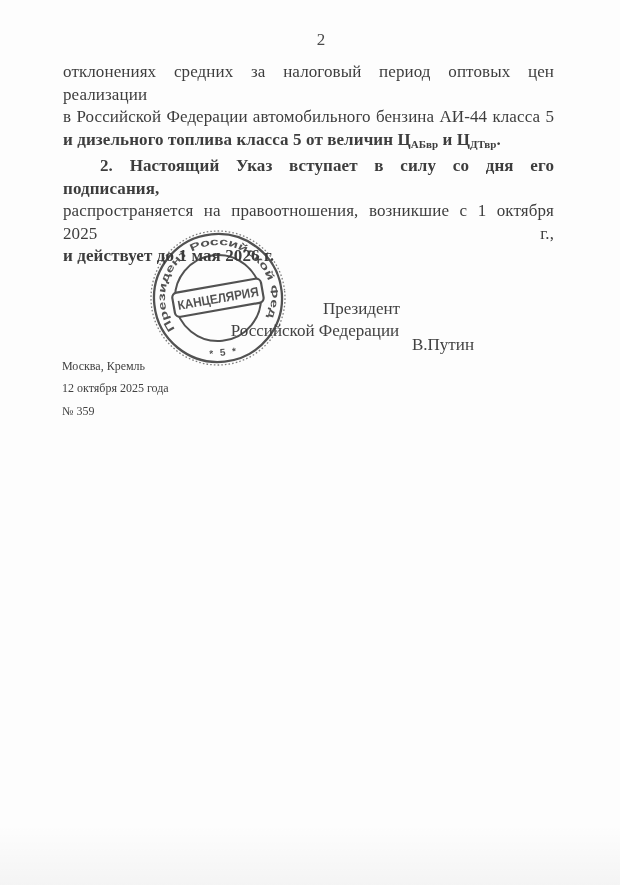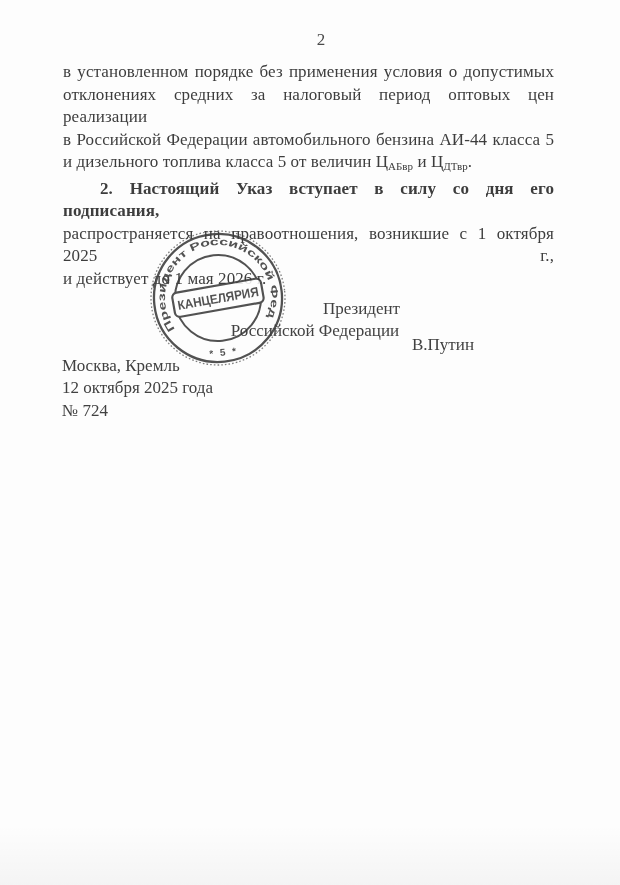--- a/index.html
+++ b/index.html
@@ -21,64 +21,63 @@
     padding-left: 22px;
     text-align: center;
     font-size: 17px; color: #4a4a4a;
   }
   .body-text {
     position: absolute; top: 61px; left: 63px; width: 491px;
     font-size: 17px; line-height: 22.5px;
     letter-spacing: 0.1px;
   }
   .jline { text-align: justify; text-align-last: justify; }
-  .lline { text-align: left; }
+  .lline { text-align: left; font-weight: bold; }
   .indent { text-indent: 37px; font-weight: bold; }
   .sub { font-size: 11px; vertical-align: -3px; letter-spacing: 0; }
   .signature { position: absolute; font-size: 17px; color: #414141; }
   .sig-title1 { top: 299px; left: 230px; width: 170px; text-align: right; }
   .sig-title2 { top: 321px; left: 230px; width: 170px; text-align: center; }
   .sig-name  { top: 335px; left: 412px; }
   .footer-block {
     position: absolute; top: 355px; left: 62px;
-    font-size: 17px; line-height: 22.3px; color: #414141;
+    font-size: 12px; line-height: 22.3px; color: #414141;
   }
   .stamp {
     position: absolute; top: 224px; left: 144px; width: 148px; height: 148px;
     transform: rotate(-6deg);
     opacity: 0.88;
   }
   .stamp svg { width: 100%; height: 100%; }
   .stamp text { fill: #3b3b3b; }
 </style>
 </head>
 <body>
 
 <div class="page-shade"></div>
 
 <div class="page-number">2</div>
 
 <div class="body-text">
-  <div class="jline">в установленном порядке без применения условия о допустимых</div>
   <div class="jline">отклонениях средних за налоговый период оптовых цен реализации</div>
   <div class="jline">в Российской Федерации автомобильного бензина АИ-44 класса 5</div>
   <div class="lline"><span>и дизельного топлива класса 5 от величин Ц</span><span class="sub">АБвр</span><span> и Ц</span><span class="sub">ДТвр</span><span>.</span></div>
   <div class="jline indent">2. Настоящий Указ вступает в силу со дня его подписания,</div>
   <div class="jline">распространяется на правоотношения, возникшие с 1 октября 2025 г.,</div>
   <div class="lline">и действует до 1 мая 2026 г.</div>
 </div>
 
 <div class="signature sig-title1">Президент</div>
 <div class="signature sig-title2">Российской Федерации</div>
 <div class="signature sig-name">В.Путин</div>
 
 <div class="footer-block">
   <div>Москва, Кремль</div>
   <div>12 октября 2025 года</div>
-  <div>№ 724</div>
+  <div>№ 359</div>
 </div>
 
 <div class="stamp">
   <svg viewBox="0 0 148 148">
     <defs>
       <path id="ringPath" d="M 28.1 100.5 A 53 53 0 1 1 119.9 100.5" fill="none"></path>
     </defs>
 
     <circle cx="74" cy="74" r="67" fill="none" stroke="#3b3b3b" stroke-width="1.3" stroke-dasharray="1.6 2.1" opacity="0.75"></circle>
 

